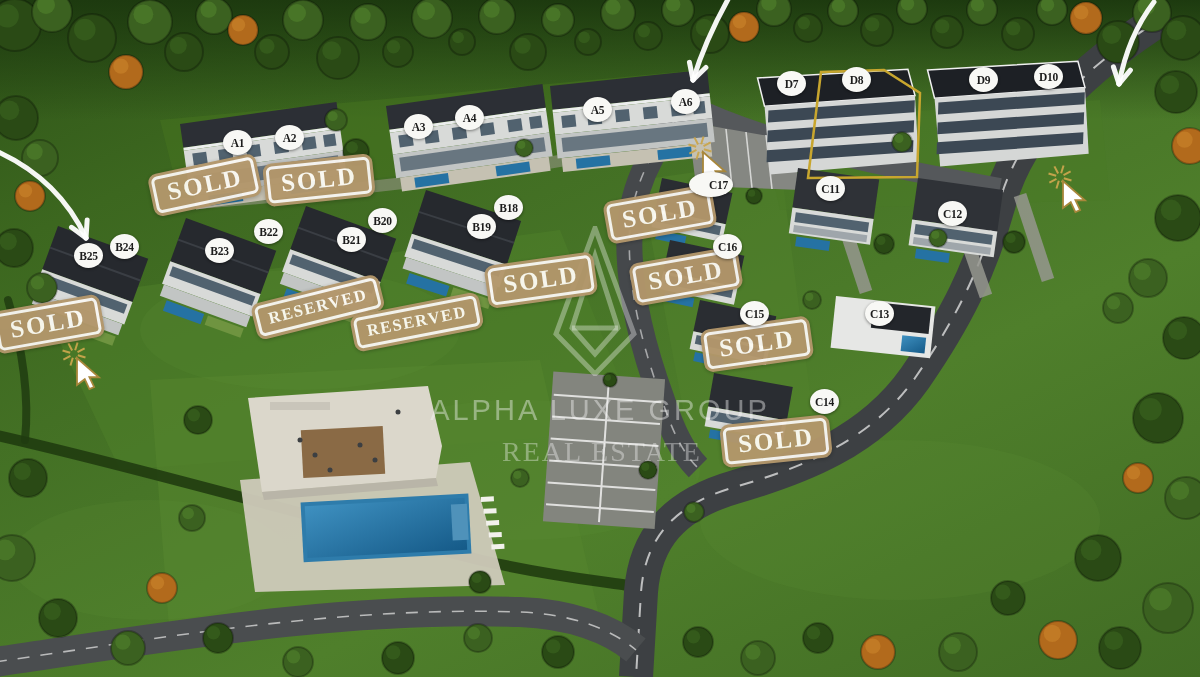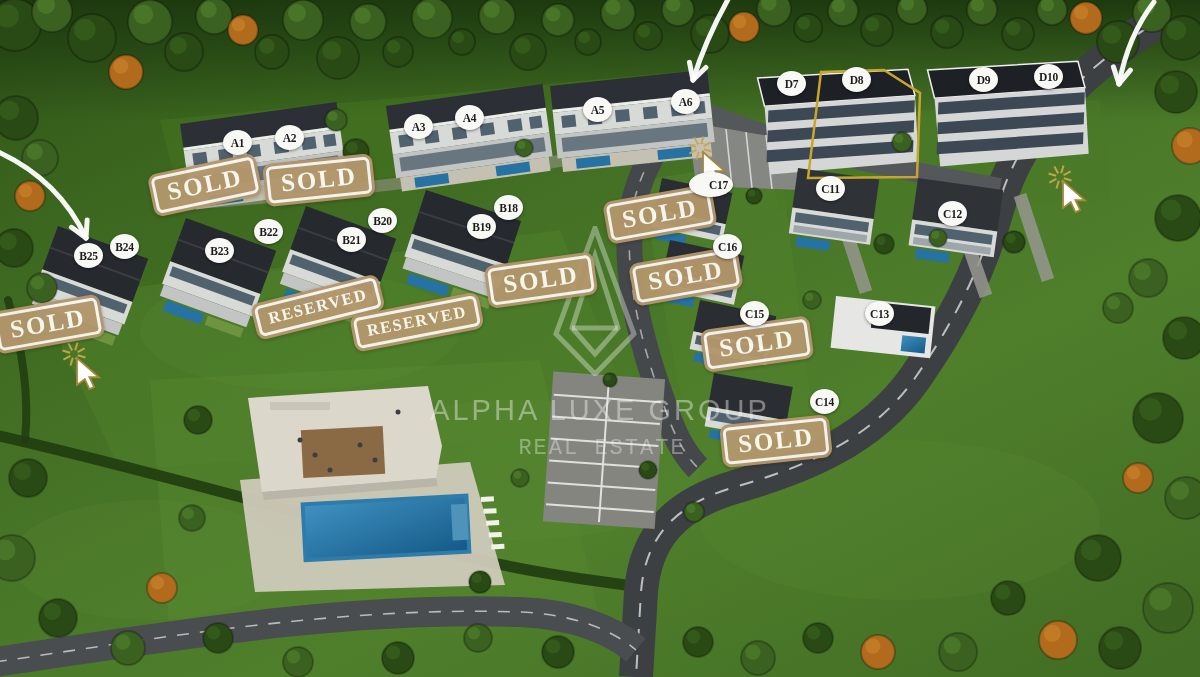--- a/index.html
+++ b/index.html
@@ -18,21 +18,21 @@
   .badge-inner{border:3px solid rgba(255,255,255,.92);border-radius:6px;padding:1px 11px;
          color:#fdfbf3;font-weight:700;font-size:25px;letter-spacing:2px;line-height:1.15;
          white-space:nowrap;font-family:"Liberation Serif",serif;}
   .badge.reserved .badge-inner{font-size:16.5px;padding:3px 9px;letter-spacing:1.5px;}
   
   #watermark{position:absolute;left:0;top:0;width:980px;height:677px;pointer-events:none;z-index:20;}
   .wm-line1{position:absolute;left:600px;top:394px;transform:translateX(-50%);
          font-family:"Liberation Sans",sans-serif;font-size:29px;letter-spacing:3px;
          color:rgba(248,248,248,.42);white-space:nowrap;}
   .wm-line2{position:absolute;left:602px;top:436px;transform:translateX(-50%);
-         font-family:Liberation Mono, monospace;font-size:22px;letter-spacing:2px;
+         font-family:Liberation Serif, serif;font-size:28px;letter-spacing:2px;
          color:rgba(248,248,248,.38);white-space:nowrap;}
   .wm-logo{position:absolute;left:552px;top:226px;}
   #annotations{z-index:30;}
   #overlay{position:absolute;left:0;top:0;width:1200px;height:677px;z-index:40;}
 </style>
 </head>
 <body>
 
 <div id="scene">
 

